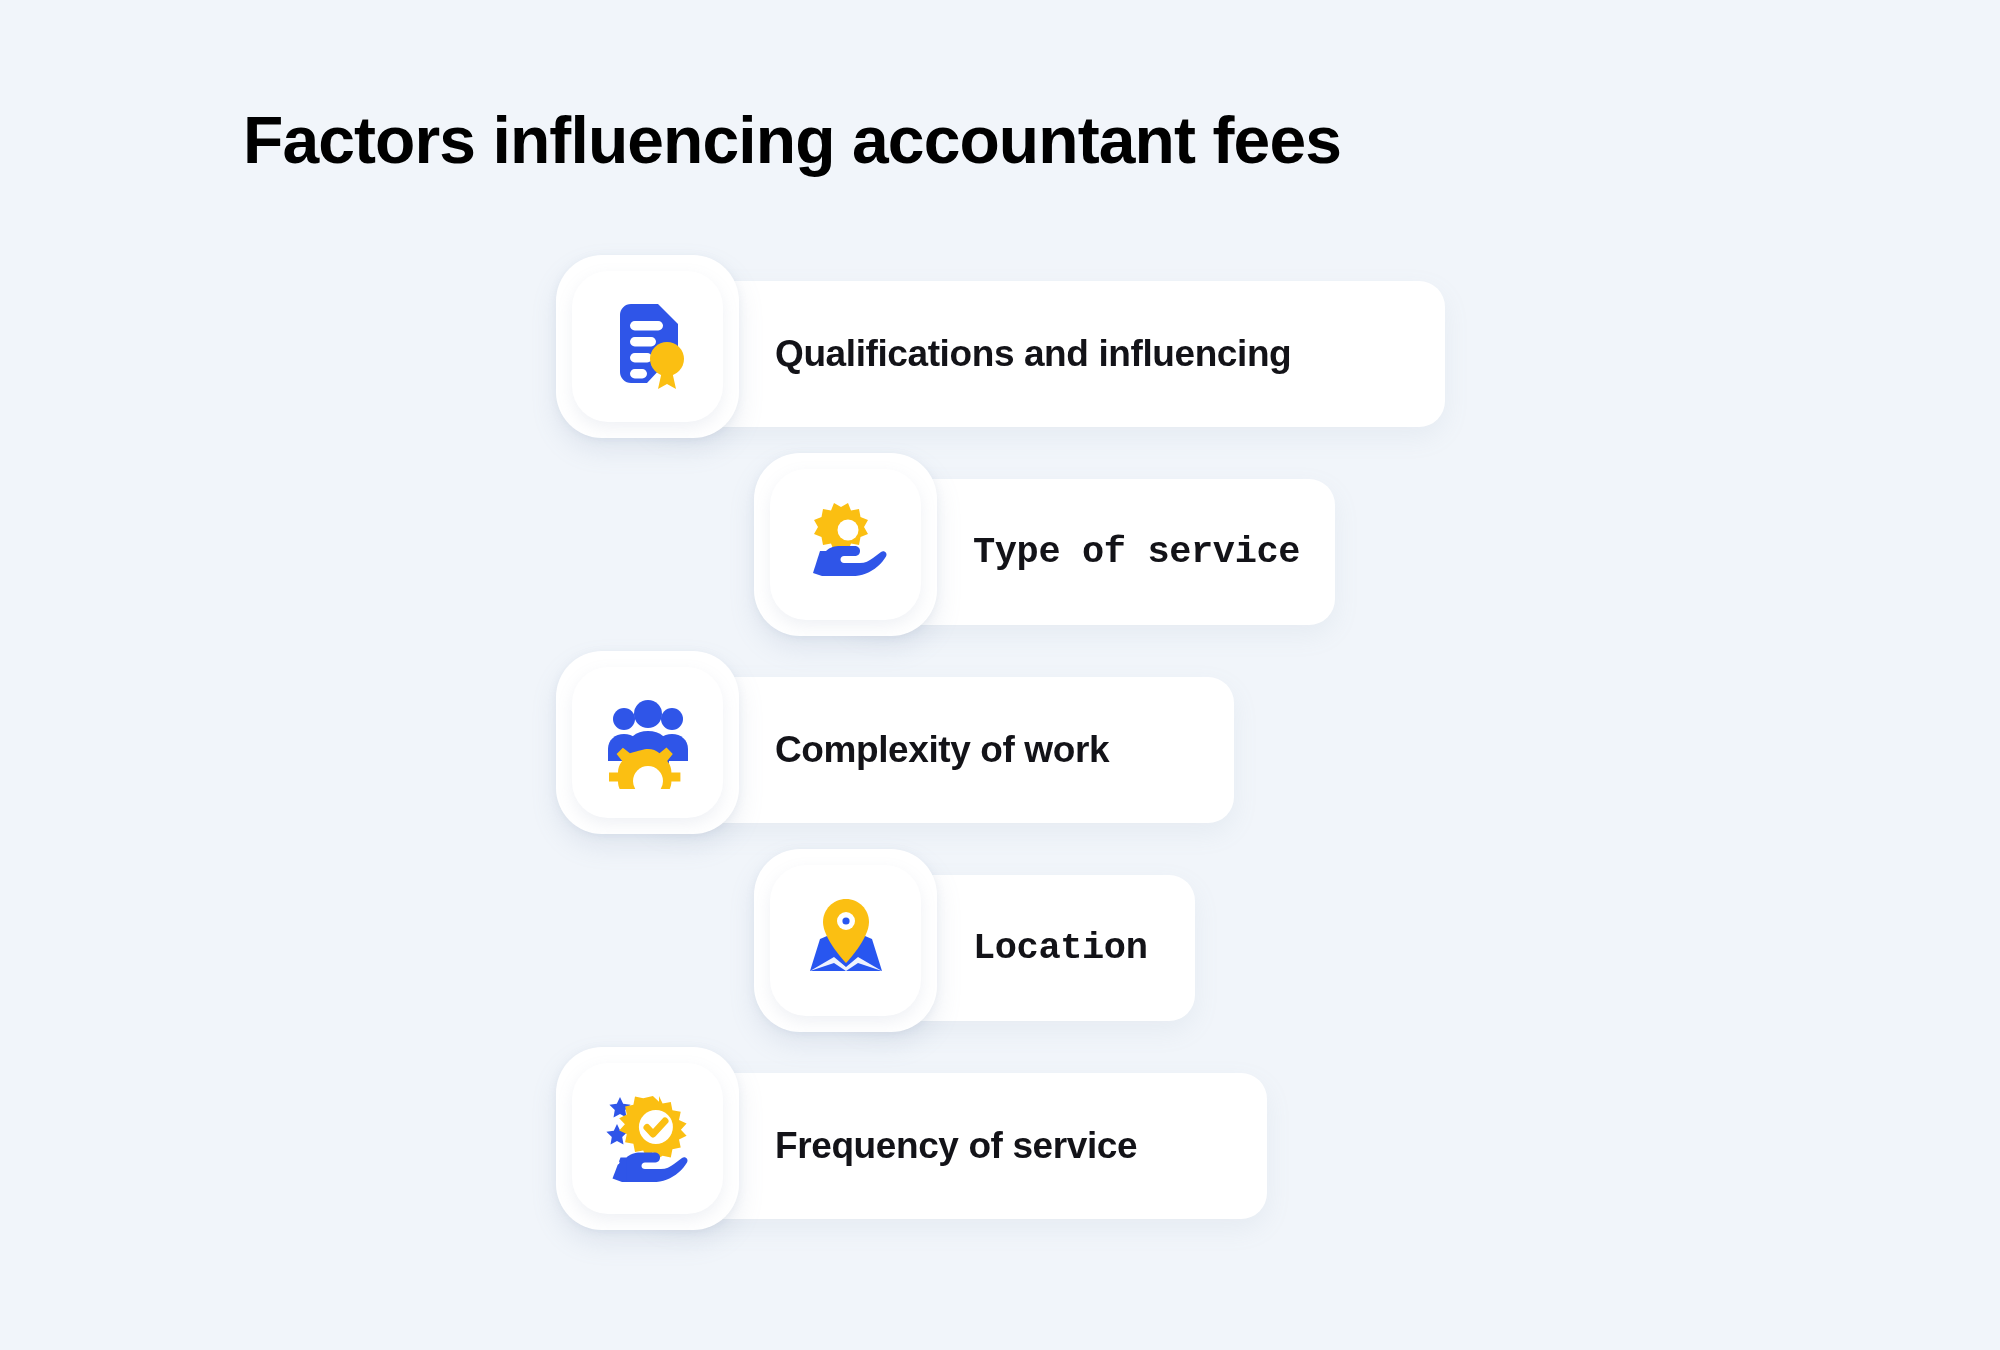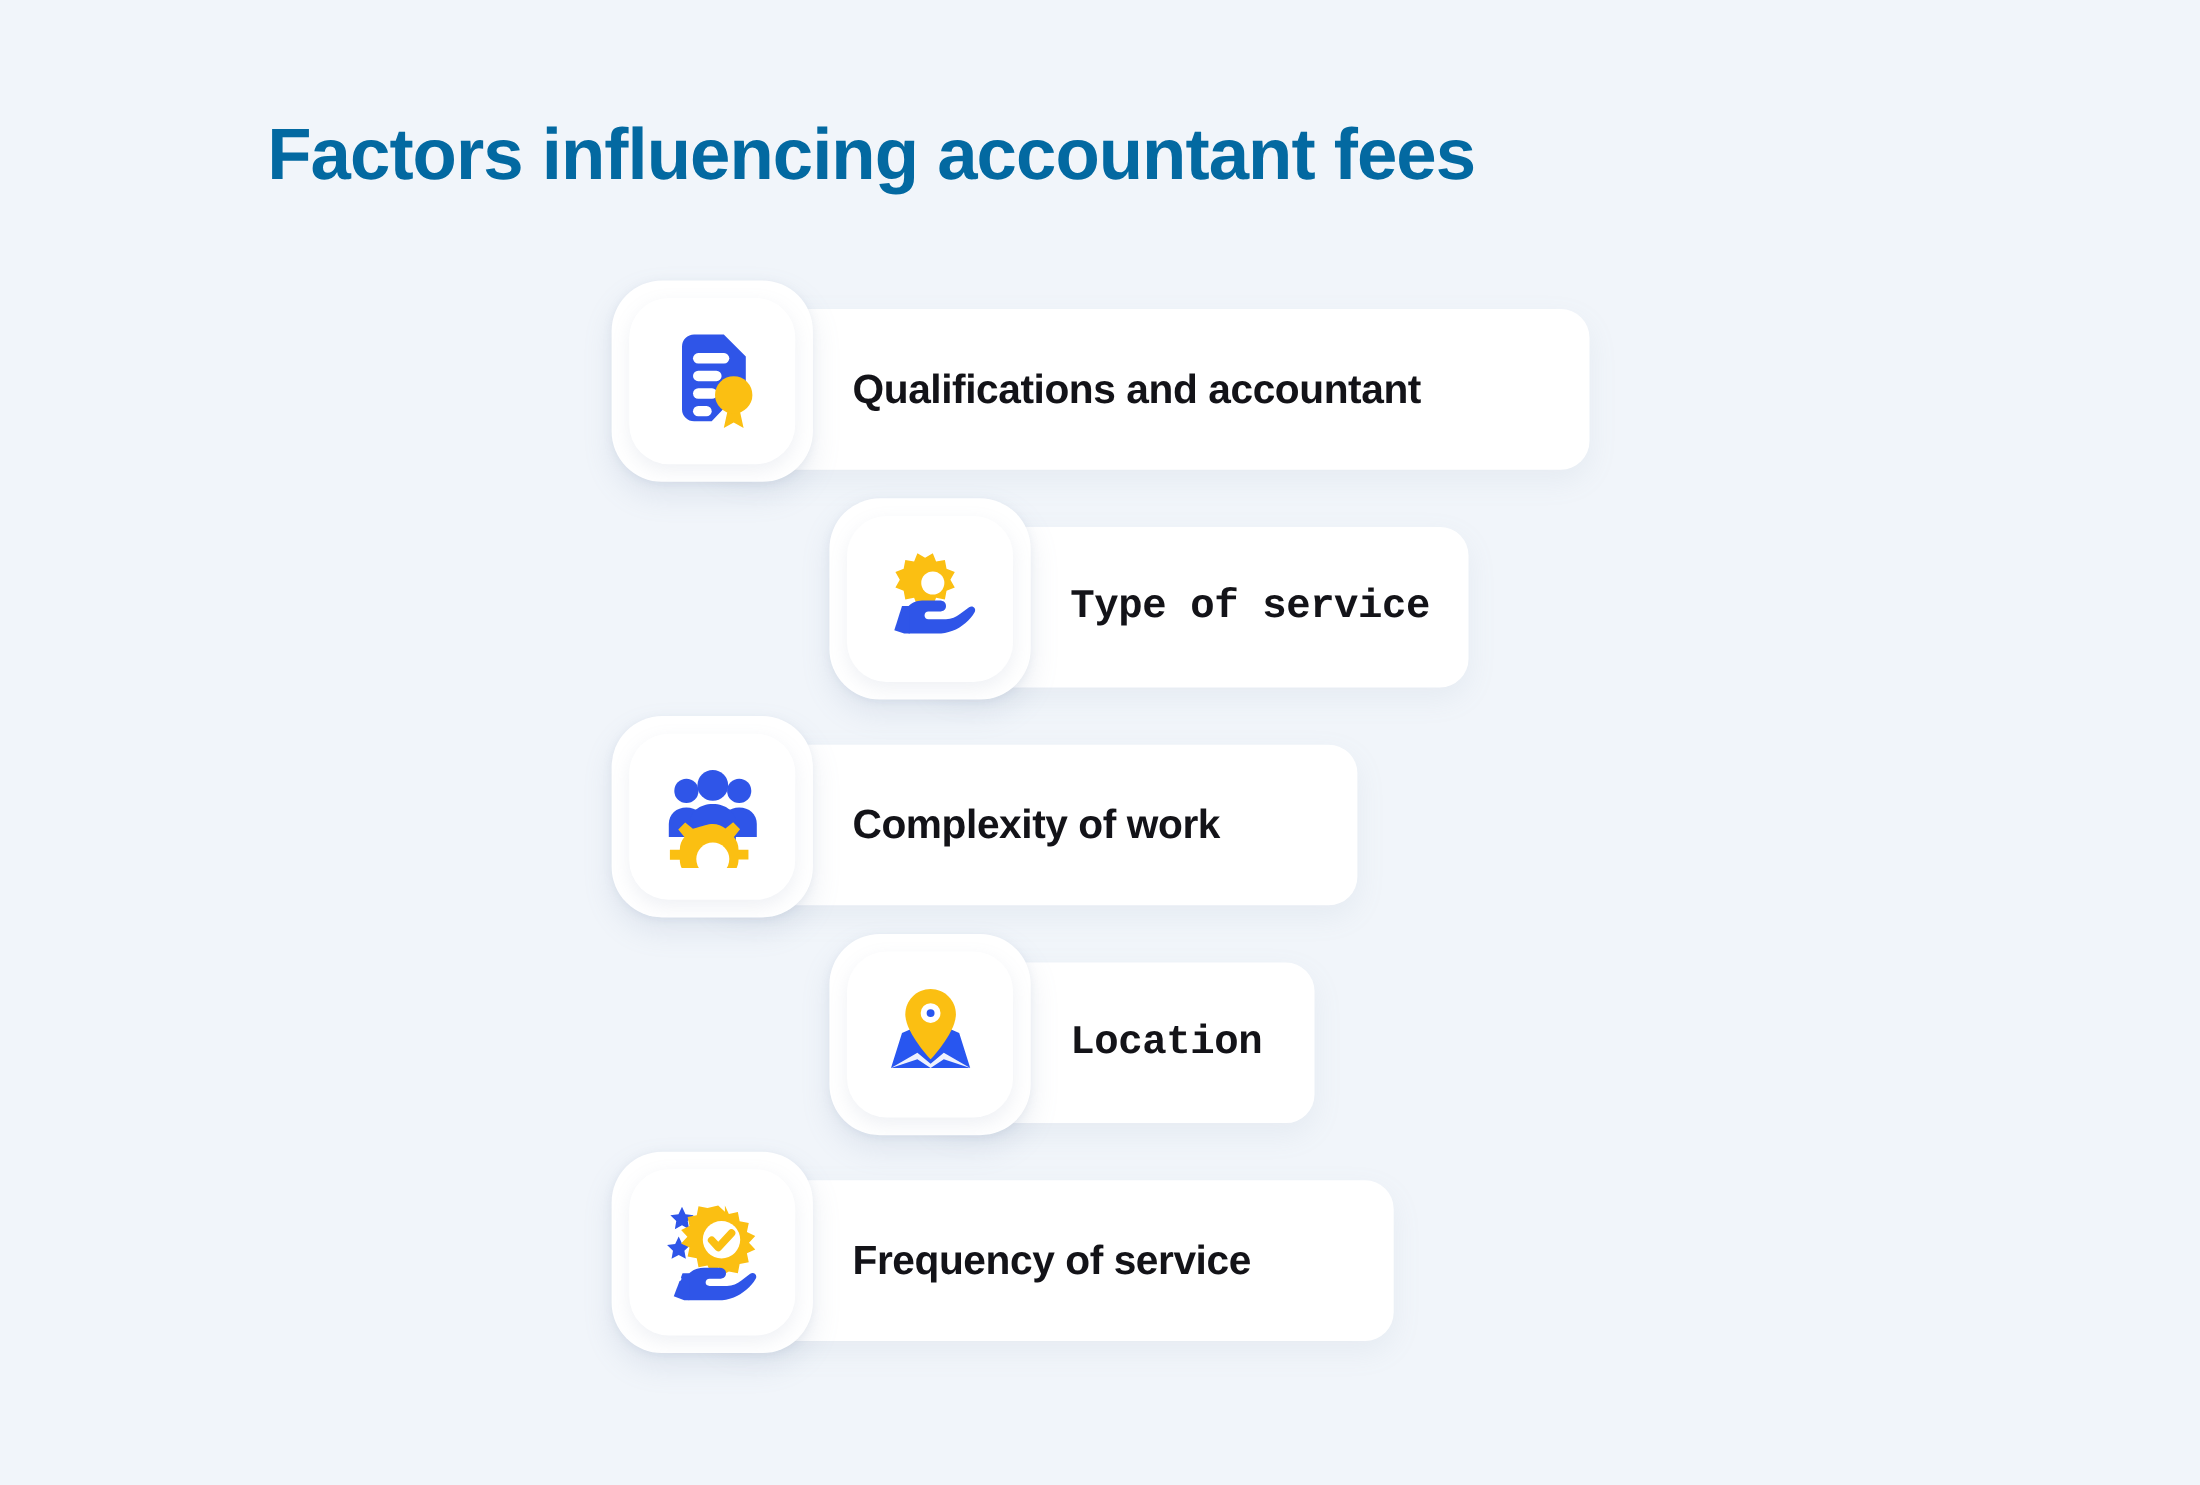--- a/index.html
+++ b/index.html
@@ -27,21 +27,21 @@
   .title {
     position: absolute;
     top: 104px;
     left: 0;
     width: 1584px;
     text-align: center;
     font-size: 66px;
     line-height: 1.12;
     font-weight: 700;
     letter-spacing: -0.9px;
-    color: #0369a1;
+    color: #000000;
     white-space: nowrap;
   }
 
   
   .rows {
     position: absolute;
     top: 255px;
     left: 0;
     width: 2000px;
   }
@@ -114,21 +114,21 @@
 <body>
 
 <div class="page">
 
   <h1 class="title">Factors influencing accountant fees</h1>
 
   <div class="rows">
 
     <div class="row row-a">
       <div class="bar" style="width:800px">
-        <span class="bar-label">Qualifications and accountant</span>
+        <span class="bar-label">Qualifications and influencing</span>
       </div>
       <div class="icon-frame">
         <div class="icon-tile">
           <span>
             <svg width="92" height="92" viewBox="0 0 92 92">
               <path d="M18 14a11 11 0 0 1 11-11h27l20 20v26.5a19.5 19.5 0 0 0-16.5 9.2L56 58.7v11.6L45 82H29a11 11 0 0 1-11-11z" fill="#2f55e8"></path>
               <rect x="28" y="20" width="33" height="9.5" rx="4.75" fill="#ffffff"></rect>
               <rect x="28" y="36" width="26" height="9.5" rx="4.75" fill="#ffffff"></rect>
               <rect x="28" y="52" width="22" height="9.5" rx="4.75" fill="#ffffff"></rect>
               <rect x="28" y="68" width="17" height="9.5" rx="4.75" fill="#ffffff"></rect>

